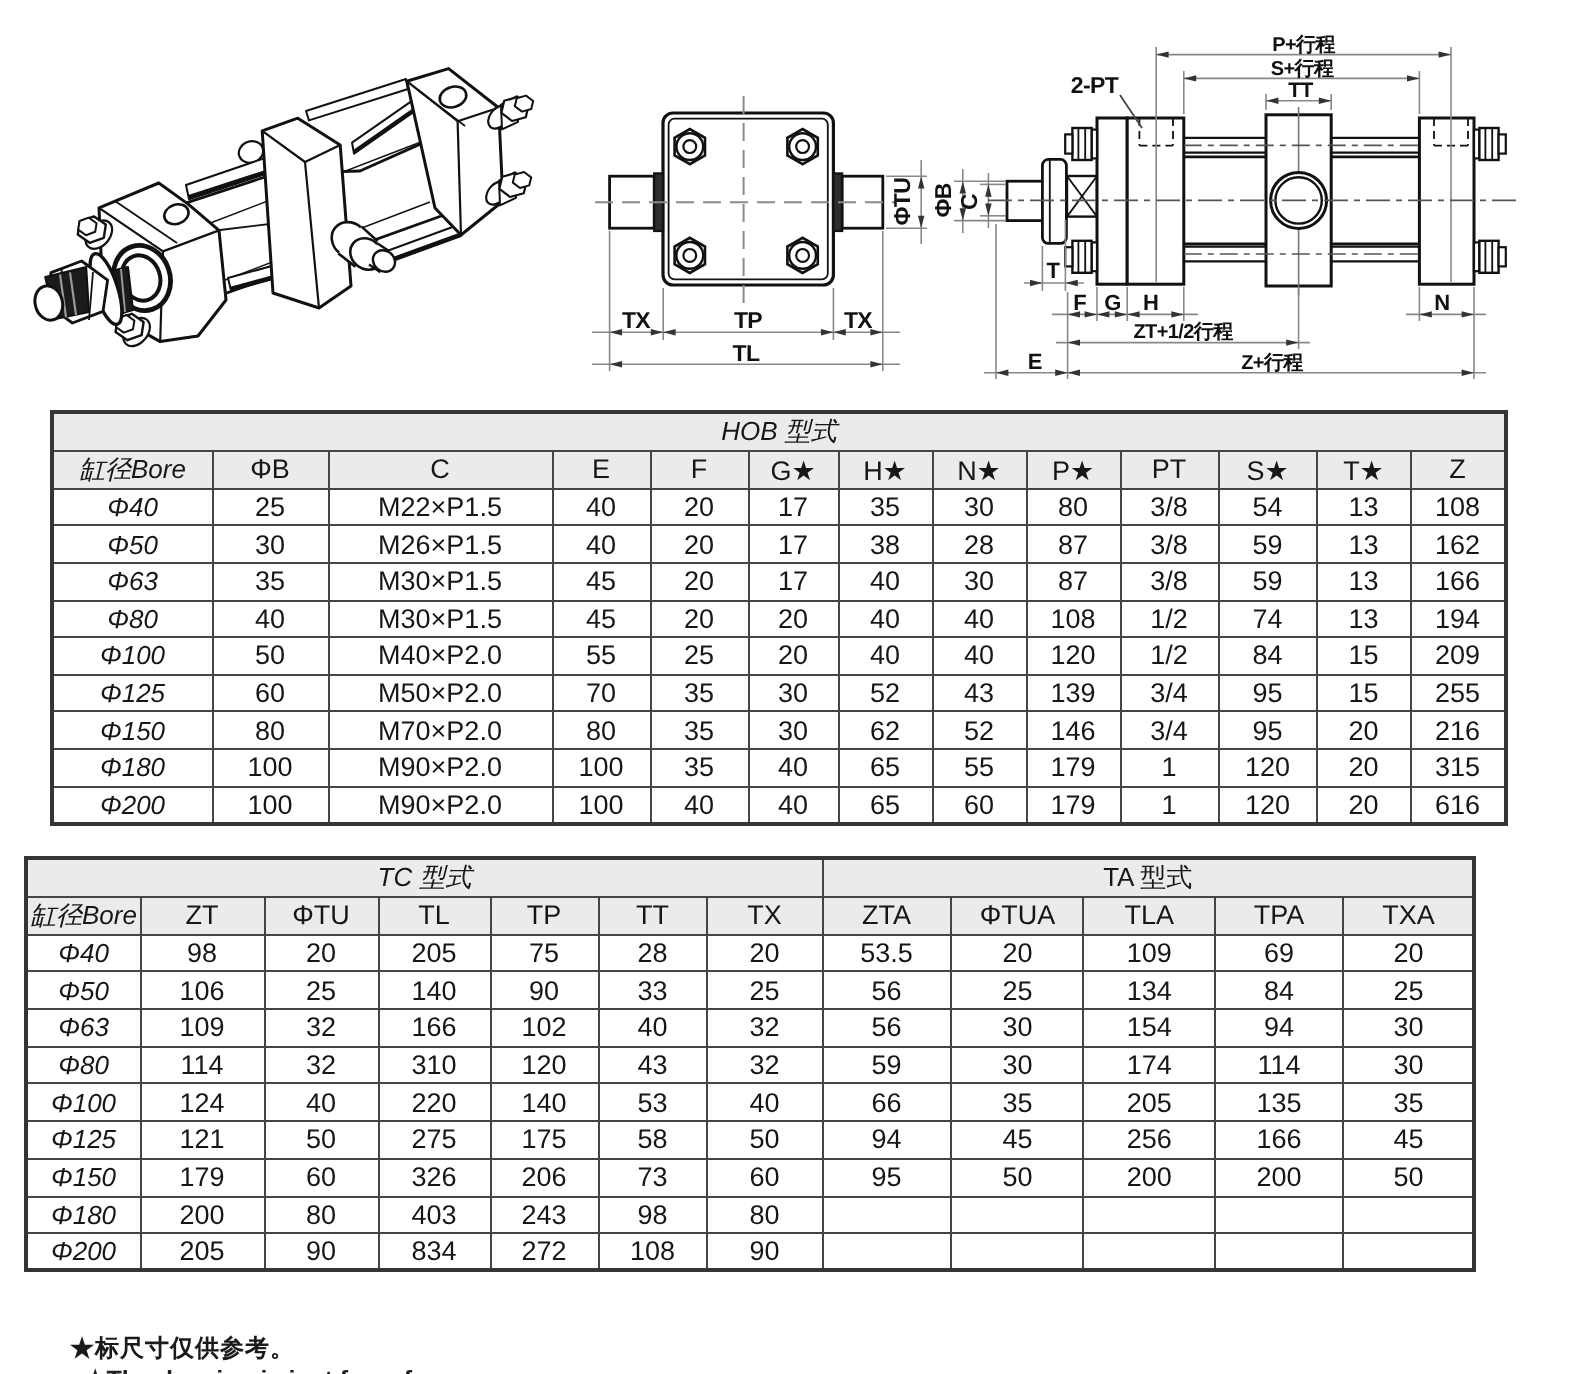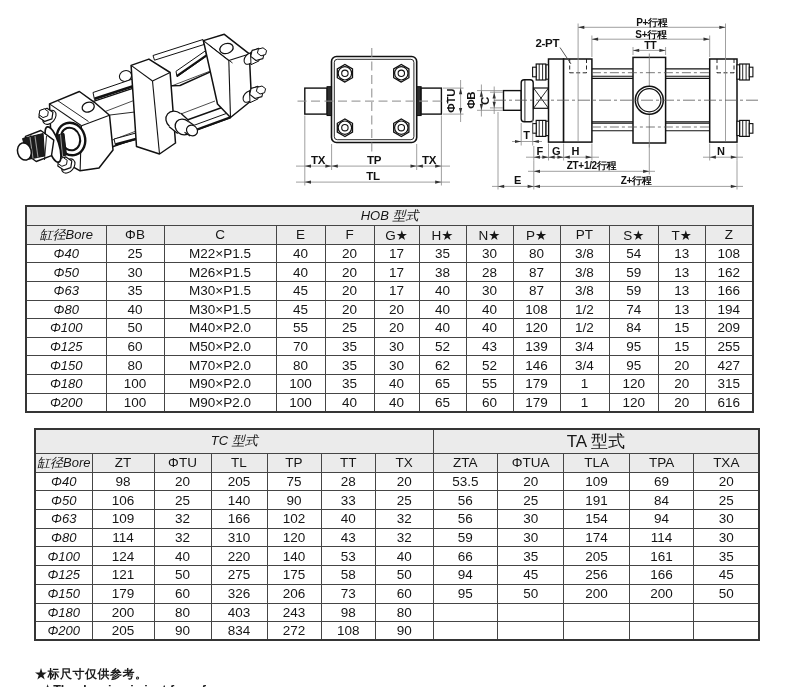--- a/index.html
+++ b/index.html
@@ -2,21 +2,21 @@
 <html><head><meta charset="utf-8">
 <style>
 * { margin:0; padding:0; box-sizing:border-box; }
 body { width:790px; height:687px; background:#fff; font-family:"Liberation Sans", sans-serif; position:relative; overflow:hidden; }
 svg text { font-family:"Liberation Sans", sans-serif; }
 .t { position:absolute; border-collapse:collapse; table-layout:fixed; font-size:13.5px; color:#161616; }
 .t td { border:1px solid #454545; text-align:center; vertical-align:middle; padding:0; overflow:hidden; white-space:nowrap; }
 .t { border:2px solid #353535; }
 .t .hd td { background:#ebebeb; }
 .t td:first-child { font-size:13px;font-style:italic; }
-.ttl { font-size:17px; }
+.ttl { font-size:13px; }
 .foot1 { position:absolute; left:35px; top:665.5px; font-size:12px; font-weight:bold; color:#1a1a1a; letter-spacing:0.5px; }
 .foot2 { position:absolute; left:42px; top:681.5px; font-size:12.5px; font-weight:bold; color:#222; }
 </style></head>
 <body>
 <svg width="790" height="687" viewBox="0 0 790 687" style="position:absolute;left:0;top:0">
 <g>
 <path d="M 92.0,101.8 L 138.0,86.7 L 180.0,85.5 L 216.5,69.2 L 222.0,107.5 L 98.0,152.0 Z" fill="#fff" stroke="#111" stroke-width="1.4" stroke-linejoin="round"></path>
 <line x1="100.0" y1="113.5" x2="213.0" y2="70.0" stroke="#111" stroke-width="0.75"></line>
 <line x1="102.0" y1="144.0" x2="215.0" y2="101.0" stroke="#111" stroke-width="0.75"></line>
 <ellipse cx="125.5" cy="76.0" rx="6.2" ry="5.3" transform="rotate(-20 125.5 76.0)" fill="#fff" stroke="#111" stroke-width="1.1"></ellipse>
@@ -392,21 +392,21 @@
         <td>M70×P2.0</td>
         <td>80</td>
         <td>35</td>
         <td>30</td>
         <td>62</td>
         <td>52</td>
         <td>146</td>
         <td>3/4</td>
         <td>95</td>
         <td>20</td>
-        <td>427</td>
+        <td>216</td>
       </tr>
       <tr style="height:18.6px">
         <td>Φ180</td>
         <td>100</td>
         <td>M90×P2.0</td>
         <td>100</td>
         <td>35</td>
         <td>40</td>
         <td>65</td>
         <td>55</td>
@@ -426,21 +426,21 @@
         <td>65</td>
         <td>60</td>
         <td>179</td>
         <td>1</td>
         <td>120</td>
         <td>20</td>
         <td>616</td>
       </tr>
     </tbody>
   </table>
-<table class="t" style="left:34px;top:427.7px;width:724px;height:205.4px">
+<table class="t" style="left:12px;top:427.7px;width:724px;height:205.4px">
     <colgroup>
       <col style="width:57px">
       <col style="width:62px">
       <col style="width:57px">
       <col style="width:56px">
       <col style="width:54px">
       <col style="width:54.5px">
       <col style="width:57.5px">
       <col style="width:64.6px">
       <col style="width:66.3px">
@@ -484,21 +484,21 @@
       <tr style="height:18.7px">
         <td>Φ50</td>
         <td>106</td>
         <td>25</td>
         <td>140</td>
         <td>90</td>
         <td>33</td>
         <td>25</td>
         <td>56</td>
         <td>25</td>
-        <td>191</td>
+        <td>134</td>
         <td>84</td>
         <td>25</td>
       </tr>
       <tr style="height:18.7px">
         <td>Φ63</td>
         <td>109</td>
         <td>32</td>
         <td>166</td>
         <td>102</td>
         <td>40</td>
@@ -527,21 +527,21 @@
         <td>Φ100</td>
         <td>124</td>
         <td>40</td>
         <td>220</td>
         <td>140</td>
         <td>53</td>
         <td>40</td>
         <td>66</td>
         <td>35</td>
         <td>205</td>
-        <td>161</td>
+        <td>135</td>
         <td>35</td>
       </tr>
       <tr style="height:18.7px">
         <td>Φ125</td>
         <td>121</td>
         <td>50</td>
         <td>275</td>
         <td>175</td>
         <td>58</td>
         <td>50</td>

